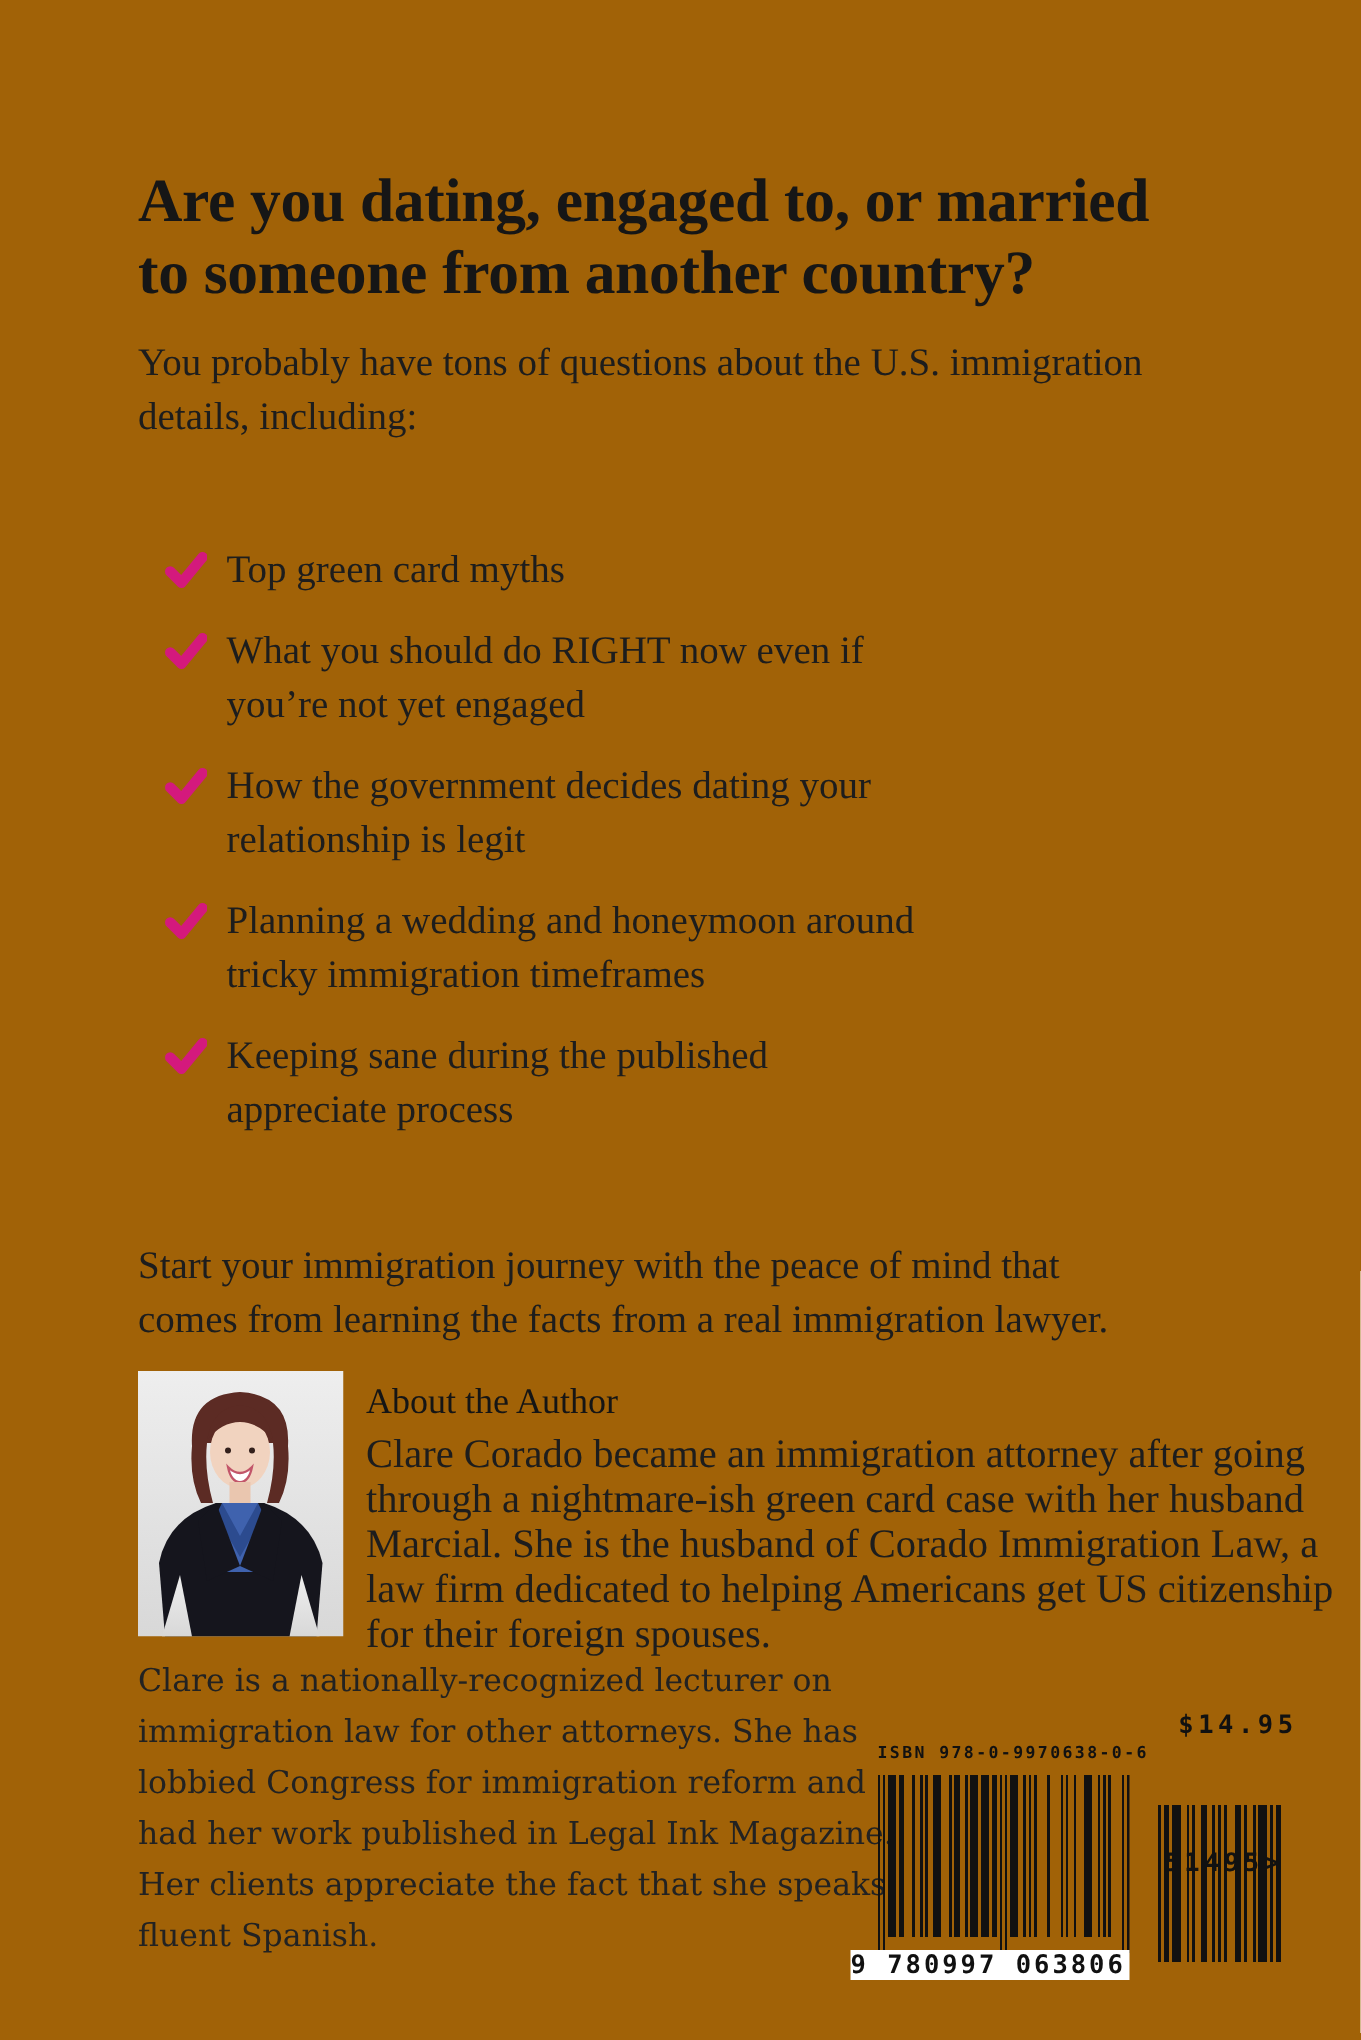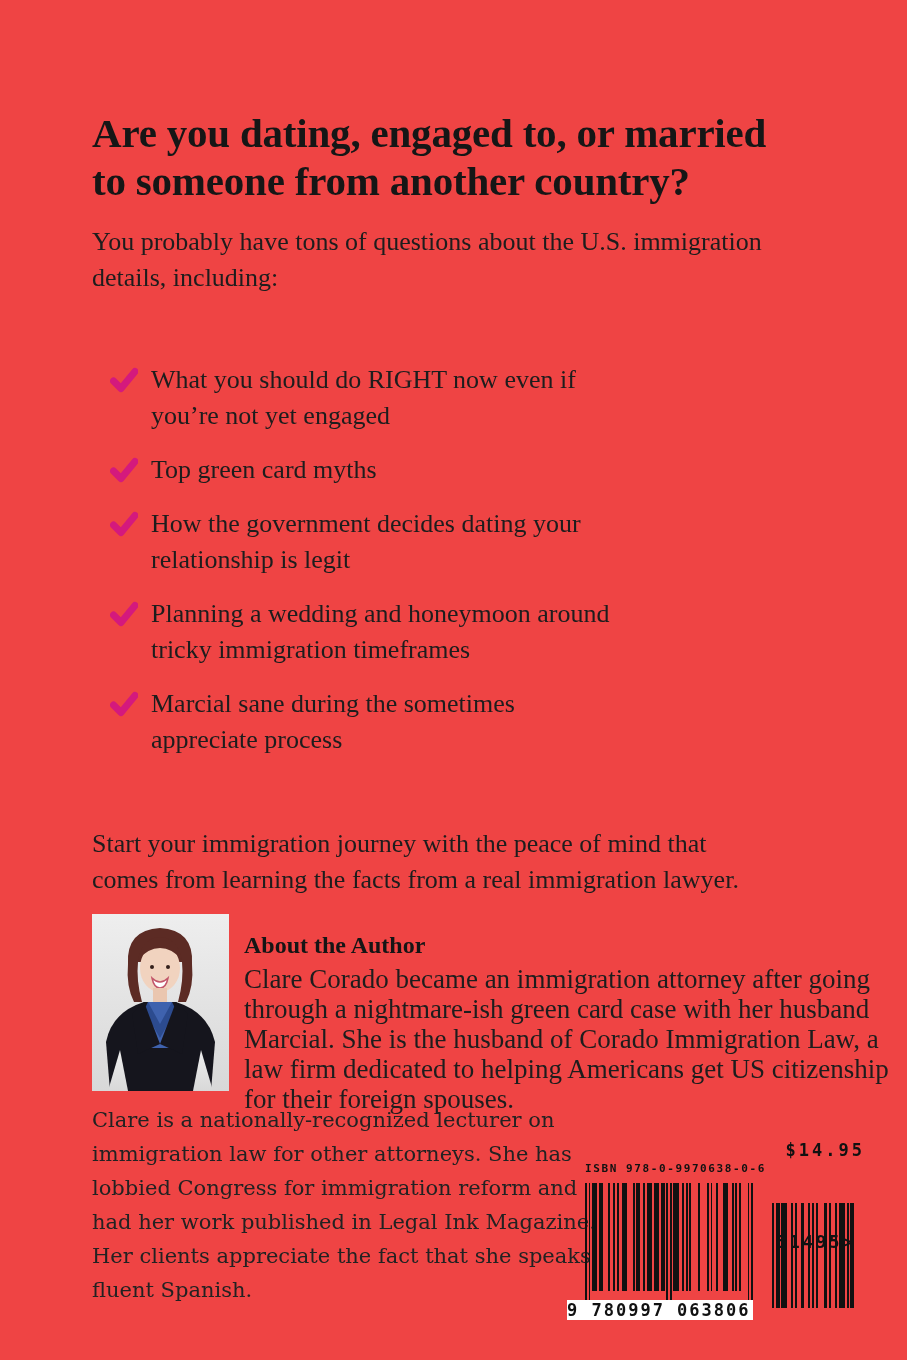--- a/index.html
+++ b/index.html
@@ -1,19 +1,19 @@
 <!DOCTYPE html>
 <html><head>
 <meta charset="utf-8">
 <style>
   html,body{margin:0;padding:0;background:#ffffff;}
   .page{
     position:relative;
     width:907px;height:1360px;
-    background:#ef4444;
+    background:#a16207;
     color:#1b1b1b;
     font-family:"Liberation Serif",serif;
     overflow:hidden;
   }
   .lines > div{white-space:nowrap;}
 
   #headline{
     position:absolute;left:92px;top:82px;
     font-size:41px;line-height:48px;
     color:#161616;letter-spacing:-0.2px;
@@ -41,22 +41,22 @@
   }
   #author{
     position:absolute;left:92px;top:914px;
     display:flex;gap:15px;
   }
   #author .photo{
     width:137px;height:177px;flex:0 0 auto;display:block;
   }
   #author .about-col{width:580px;}
   #about-heading{
-    margin:17px 0 5px 0;
-    font-size:24px;line-height:28px;font-weight:bold;color:#151515;
+    margin:7px 0 5px 0;
+    font-size:24px;line-height:28px;font-weight:normal;color:#151515;
   }
   #about-body{font-size:27px;line-height:30px;color:#1d1d1d;}
   #bio{
     position:absolute;left:92px;top:1103px;
     font-family:"DejaVu Serif",serif;
     font-size:21px;line-height:34px;color:#222222;
   }
   #barcode{
     position:absolute;left:567px;top:1140px;width:310px;height:195px;
     font-family:"DejaVu Sans Mono",monospace;font-weight:bold;color:#111;
@@ -82,56 +82,56 @@
       <div>You probably have tons of questions about the U.S. immigration</div>
       <div>details, including:</div>
     </div>
 
   <ul id="benefits">
     <li>
       <svg class="check" viewBox="0 0 28 26">
         <path d="M3.5 14 L11 21.5 L25 4.5" fill="none" stroke="#d4197d" stroke-width="7" stroke-linecap="round" stroke-linejoin="round"></path>
       </svg>
       <div class="lines">
+          <div>Top green card myths</div>
+        </div>
+    </li>
+    <li>
+      <svg class="check" viewBox="0 0 28 26">
+        <path d="M3.5 14 L11 21.5 L25 4.5" fill="none" stroke="#d4197d" stroke-width="7" stroke-linecap="round" stroke-linejoin="round"></path>
+      </svg>
+      <div class="lines">
           <div>What you should do RIGHT now even if</div>
           <div>you’re not yet engaged</div>
         </div>
     </li>
     <li>
       <svg class="check" viewBox="0 0 28 26">
         <path d="M3.5 14 L11 21.5 L25 4.5" fill="none" stroke="#d4197d" stroke-width="7" stroke-linecap="round" stroke-linejoin="round"></path>
       </svg>
       <div class="lines">
-          <div>Top green card myths</div>
-        </div>
-    </li>
-    <li>
-      <svg class="check" viewBox="0 0 28 26">
-        <path d="M3.5 14 L11 21.5 L25 4.5" fill="none" stroke="#d4197d" stroke-width="7" stroke-linecap="round" stroke-linejoin="round"></path>
-      </svg>
-      <div class="lines">
           <div>How the government decides dating your</div>
           <div>relationship is legit</div>
         </div>
     </li>
     <li>
       <svg class="check" viewBox="0 0 28 26">
         <path d="M3.5 14 L11 21.5 L25 4.5" fill="none" stroke="#d4197d" stroke-width="7" stroke-linecap="round" stroke-linejoin="round"></path>
       </svg>
       <div class="lines">
           <div>Planning a wedding and honeymoon around</div>
           <div>tricky immigration timeframes</div>
         </div>
     </li>
     <li>
       <svg class="check" viewBox="0 0 28 26">
         <path d="M3.5 14 L11 21.5 L25 4.5" fill="none" stroke="#d4197d" stroke-width="7" stroke-linecap="round" stroke-linejoin="round"></path>
       </svg>
       <div class="lines">
-          <div>Marcial sane during the sometimes</div>
+          <div>Keeping sane during the published</div>
           <div>appreciate process</div>
         </div>
     </li>
   </ul>
 
   <div id="closing" class="lines">
       <div>Start your immigration journey with the peace of mind that</div>
       <div>comes from learning the facts from a real immigration lawyer.</div>
     </div>
 

